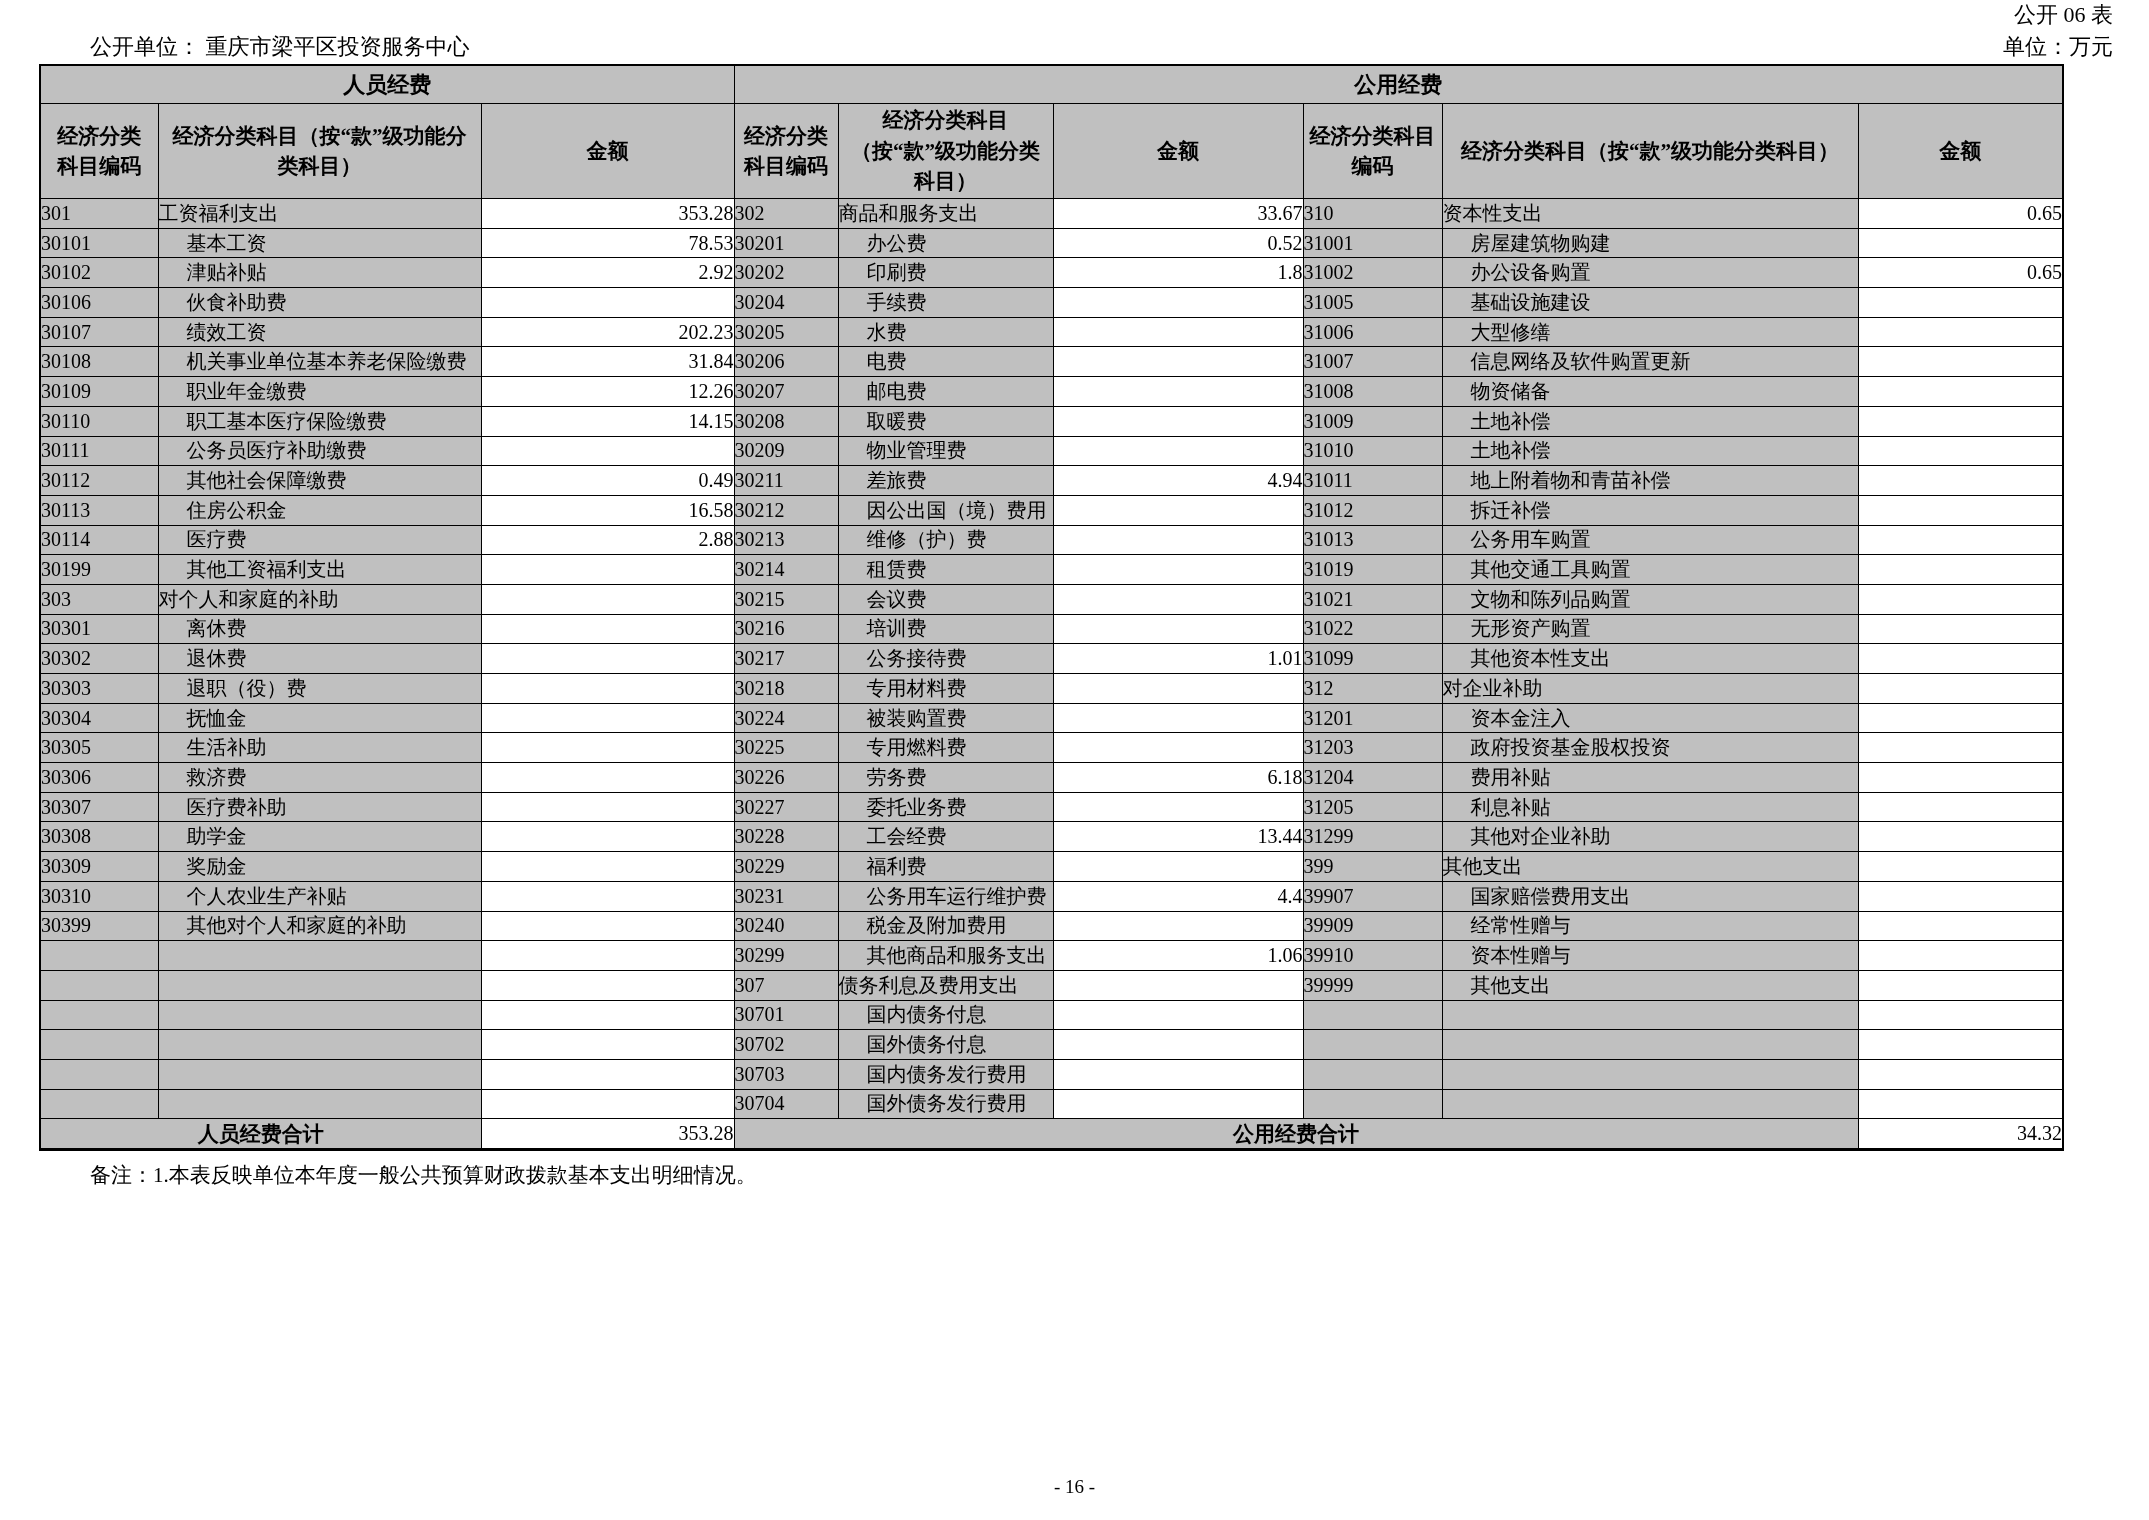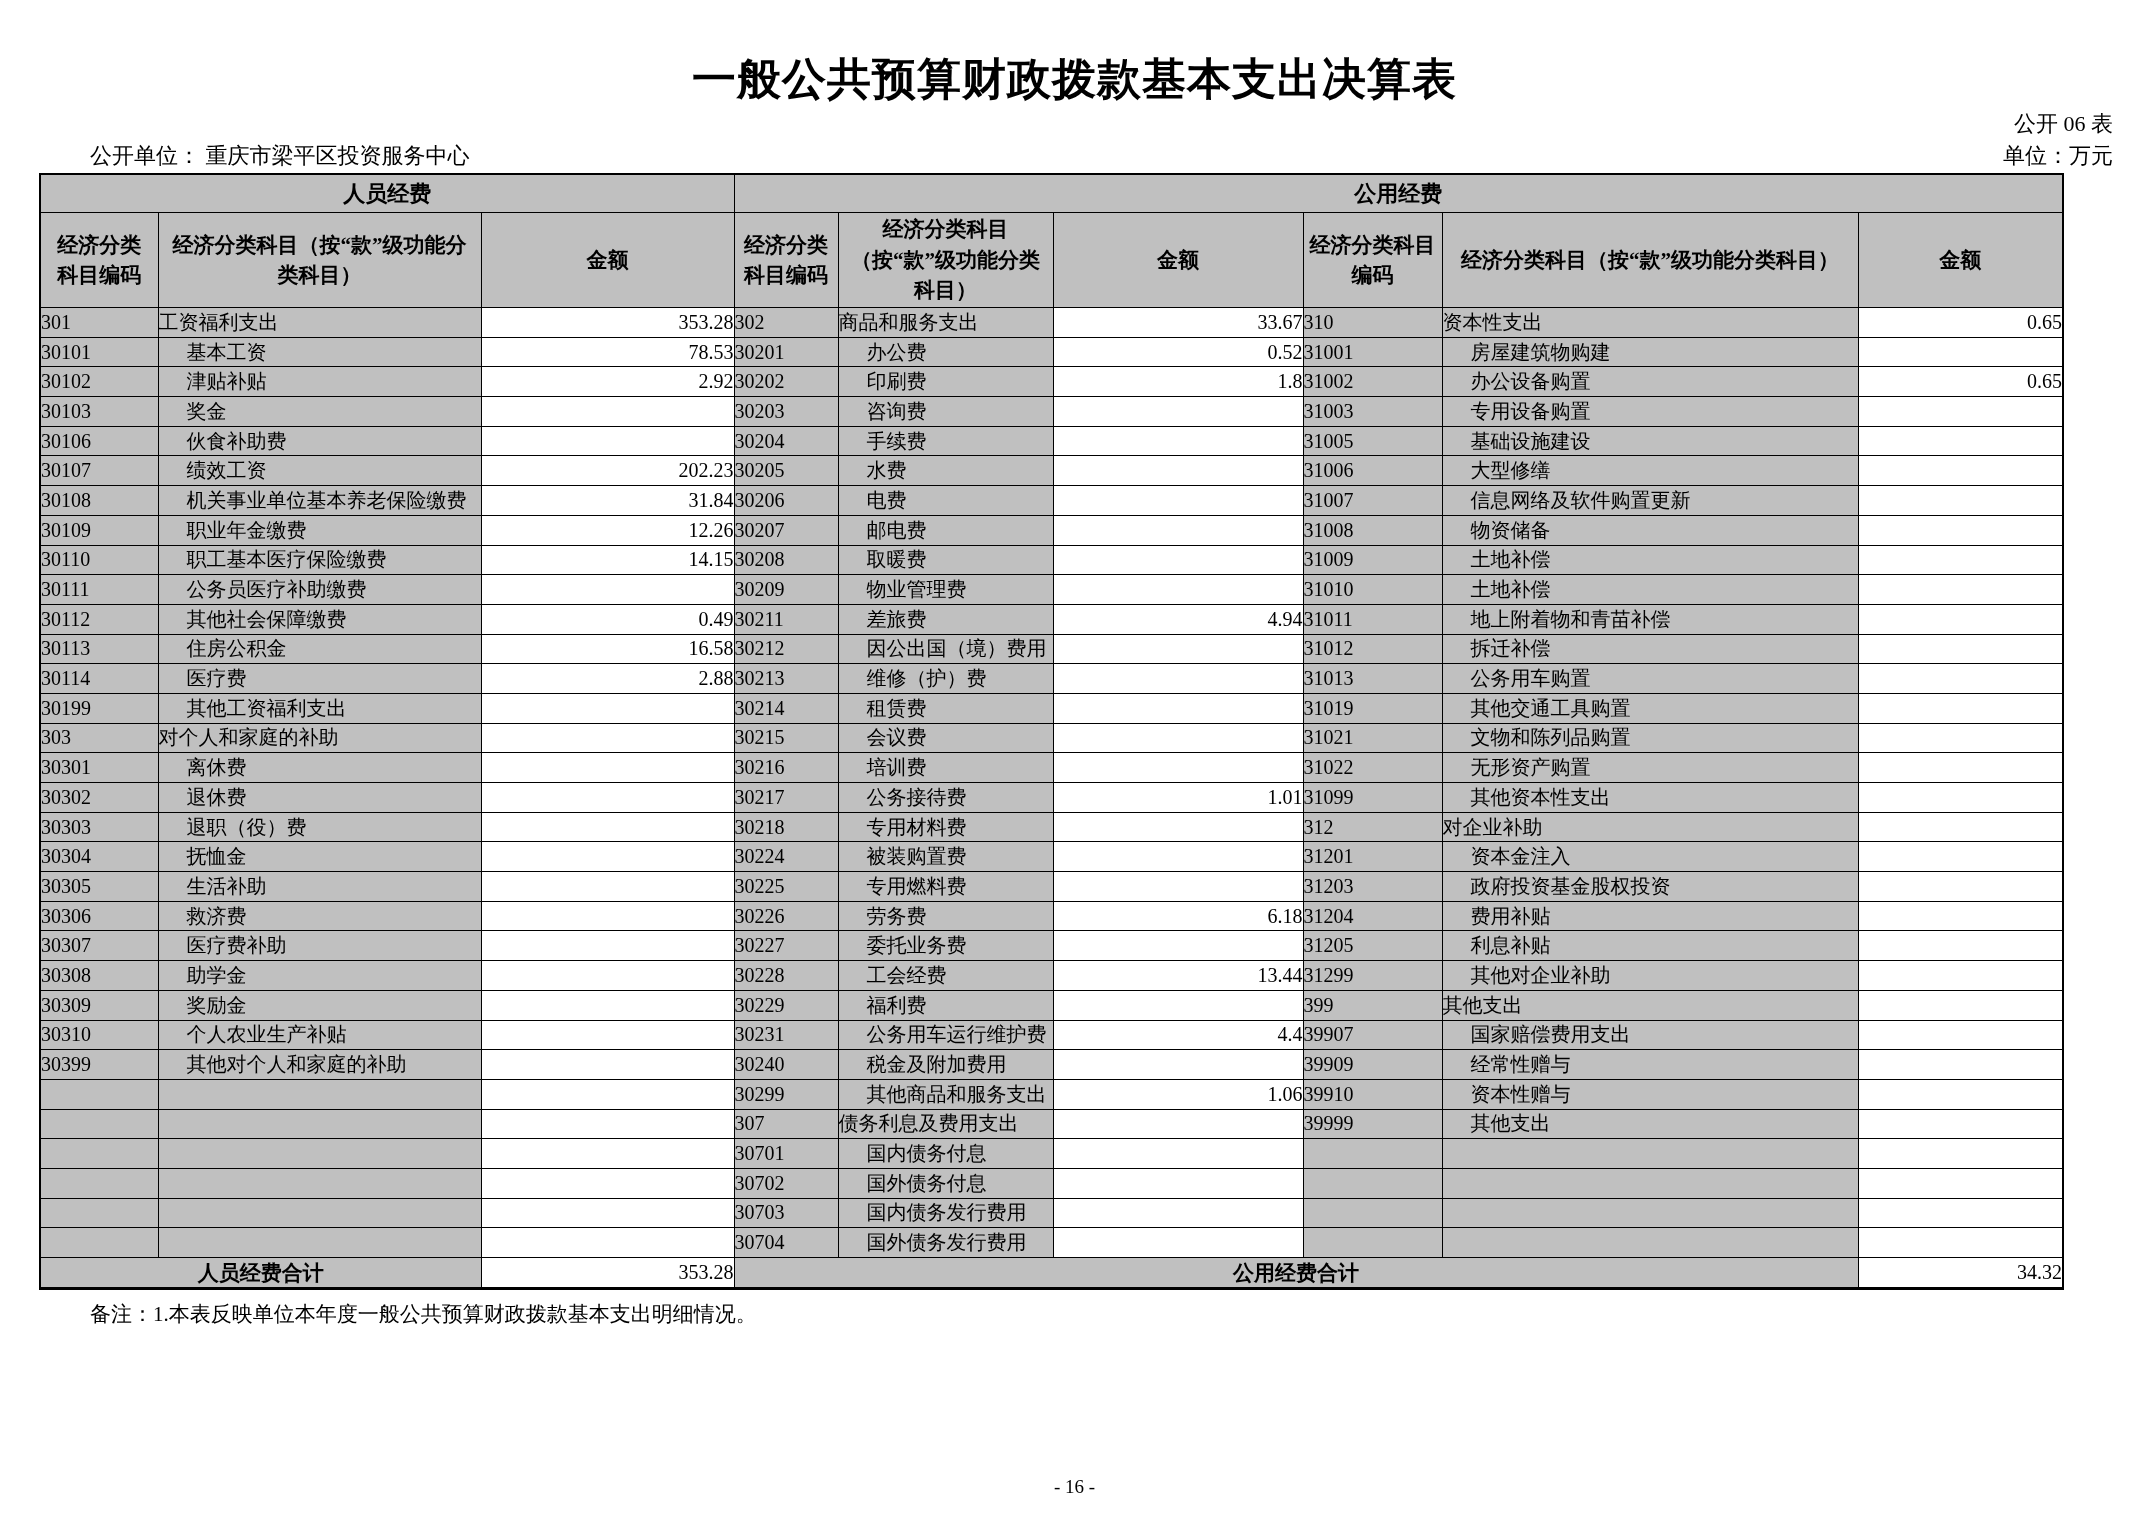--- a/index.html
+++ b/index.html
@@ -82,21 +82,20 @@
     bottom: 22px;
     text-align: center;
     font-size: 19px;
   }
 </style>
 </head>
 <body>
 
 <div class="page">
 
-  <div class="title">一般公共预算财政拨款基本支出决算表</div>
 
   <div class="meta">
     <div class="meta-right">公开 06 表</div>
     <div class="meta-row">
       <div>
         <span>公开单位：</span>
         <span>重庆市梁平区投资服务中心</span>
       </div>
       <div>单位：万元</div>
     </div>
@@ -159,31 +158,20 @@
           <td class="cell label indent">津贴补贴</td>
           <td class="cell amount">2.92</td>
           <td class="cell code">30202</td>
           <td class="cell label indent">印刷费</td>
           <td class="cell amount">1.8</td>
           <td class="cell code">31002</td>
           <td class="cell label indent">办公设备购置</td>
           <td class="cell amount">0.65</td>
         </tr>
         <tr class="body-row">
-          <td class="cell code">30103</td>
-          <td class="cell label indent">奖金</td>
-          <td class="cell amount"></td>
-          <td class="cell code">30203</td>
-          <td class="cell label indent">咨询费</td>
-          <td class="cell amount"></td>
-          <td class="cell code">31003</td>
-          <td class="cell label indent">专用设备购置</td>
-          <td class="cell amount"></td>
-        </tr>
-        <tr class="body-row">
           <td class="cell code">30106</td>
           <td class="cell label indent">伙食补助费</td>
           <td class="cell amount"></td>
           <td class="cell code">30204</td>
           <td class="cell label indent">手续费</td>
           <td class="cell amount"></td>
           <td class="cell code">31005</td>
           <td class="cell label indent">基础设施建设</td>
           <td class="cell amount"></td>
         </tr>

